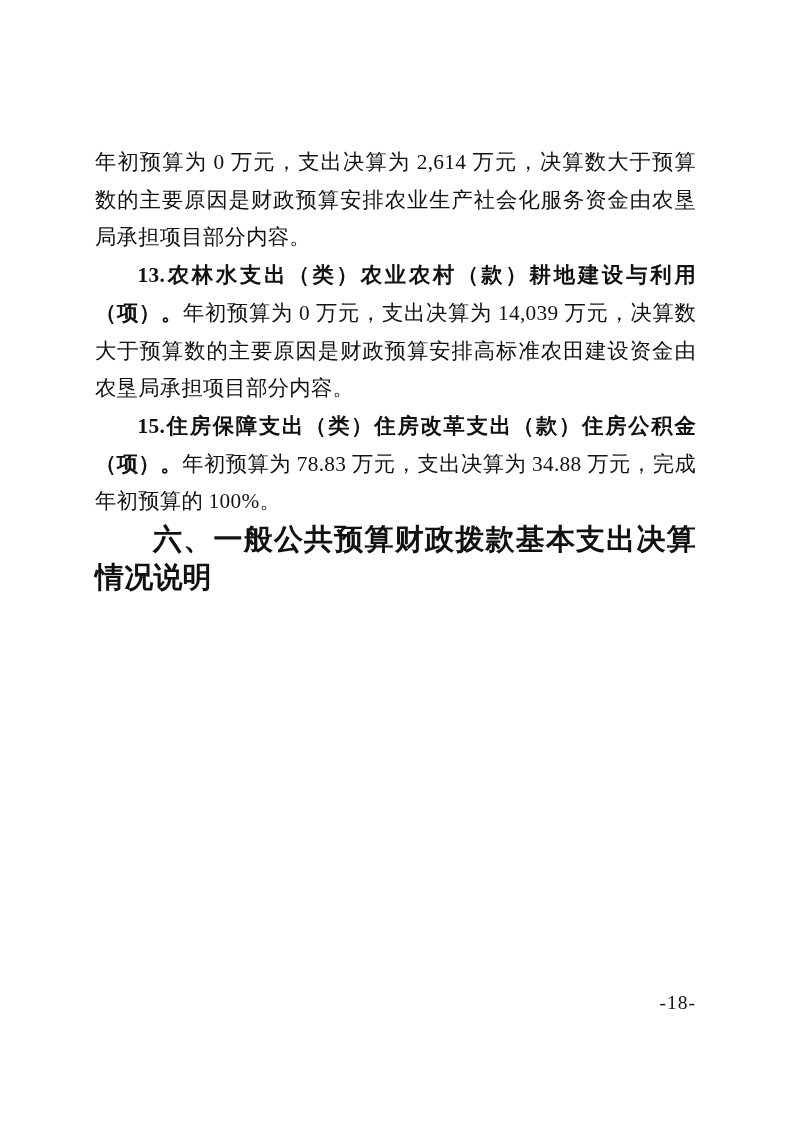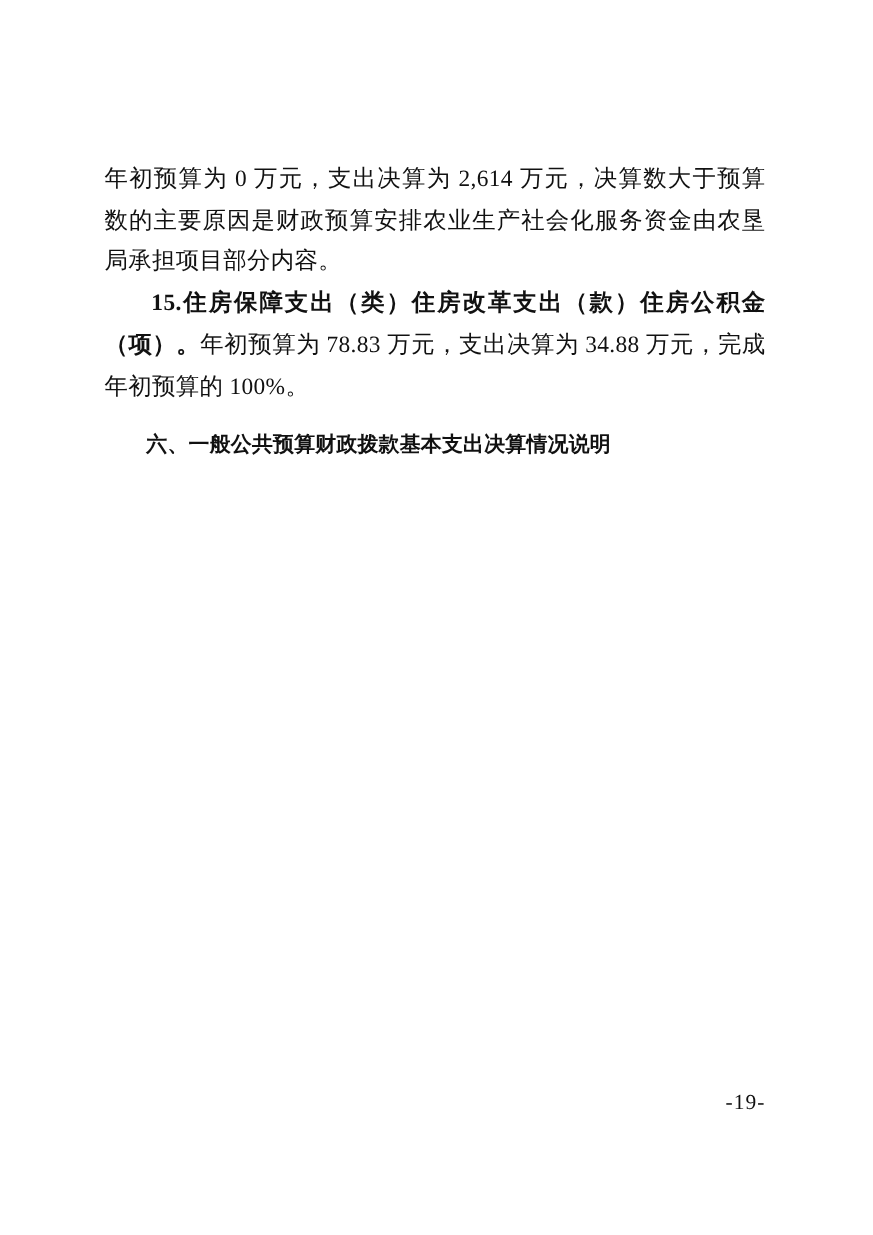--- a/index.html
+++ b/index.html
@@ -35,25 +35,24 @@
     padding: 0;
     text-indent: 2em;
   }
   .page-content p.no-indent {
     text-indent: 0;
   }
   .lead {
     font-weight: bold;
   }
   p.section-heading {
-    font-family: Liberation Mono, monospace;
+    font-family: Liberation Sans, sans-serif;
     font-weight: bold;
-    font-size: 19px;
+    font-size: 29px;
     letter-spacing: 0.2px;
-    margin-top: 17px;
   }
   .page-number {
     position: absolute;
     top: 992px;
     left: 95px;
     width: 601px;
     text-align: right;
     font-family: "Liberation Serif", "DejaVu Serif", serif;
     font-size: 19.5px;
     color: #111111;
@@ -61,24 +60,25 @@
   }
 </style>
 </head>
 <body>
 
 <div class="page">
   <div class="page-content">
 
     <p class="no-indent"><span>年初预算为 0 万元，支出决算为 2,614 万元，决算数大于预算数的主要原因是财政预算安排农业生产社会化服务资金由农垦局承担项目部分内容。</span></p>
 
+    <p><span class="lead">13.农林水支出（类）农业农村（款）耕地建设与利用（项）。</span><span>年初预算为 0 万元，支出决算为 14,039 万元，决算数大于预算数的主要原因是财政预算安排高标准农田建设资金由农垦局承担项目部分内容。</span></p>
 
 
     <p><span class="lead">15.住房保障支出（类）住房改革支出（款）住房公积金（项）。</span><span>年初预算为 78.83 万元，支出决算为 34.88 万元，完成年初预算的 100%。</span></p>
 
 
     <p class="section-heading">六、一般公共预算财政拨款基本支出决算情况说明</p>
 
 
   </div>
 
-  <div class="page-number">-19-</div>
+  <div class="page-number">-18-</div>
 </div>
 
 </body></html>

